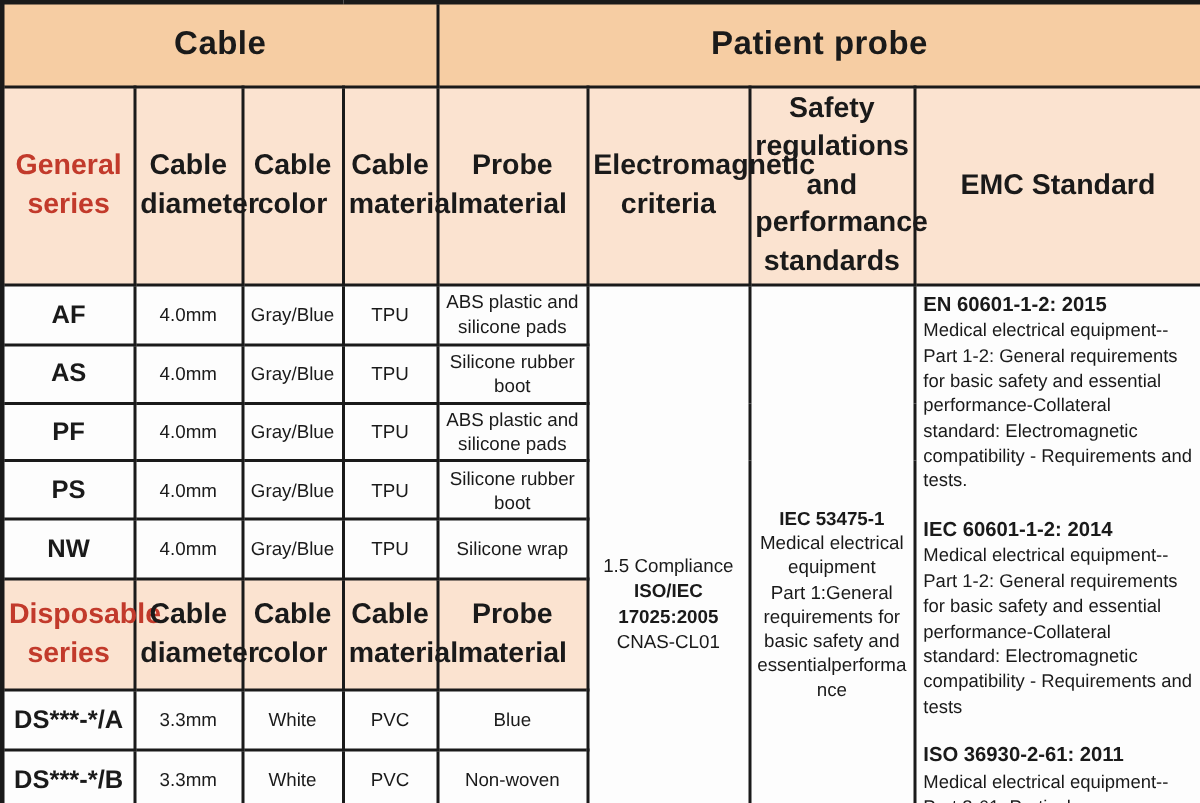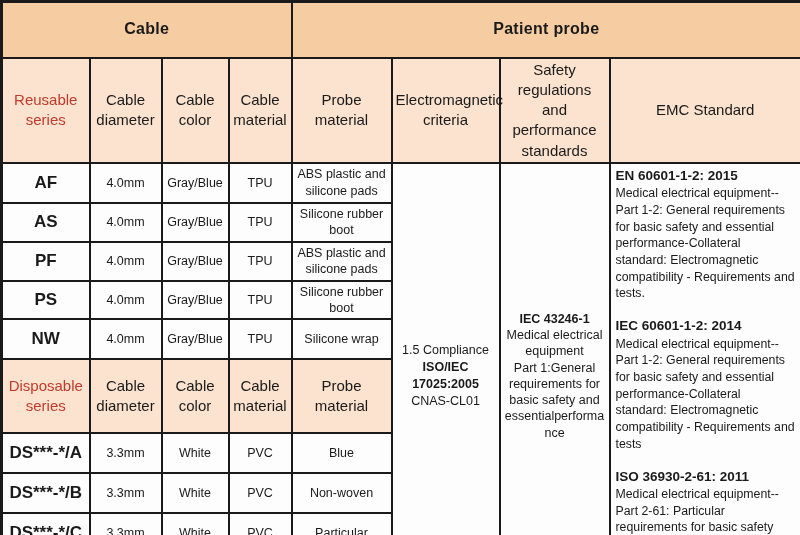--- a/index.html
+++ b/index.html
@@ -19,26 +19,26 @@
   }
   td{
     border:2px solid var(--border);
     background:var(--cell-bg);
     text-align:center;vertical-align:middle;
     padding:1px 3px;
     font-size:12.5px;line-height:1.3;
   }
   td.main-h{
     background:var(--header-bg);
-    font-size:16px;font-weight:bold;
+    font-size:22px;font-weight:bold;
     letter-spacing:.3px;
   }
   td.sub-h{
     background:var(--subheader-bg);
-    font-weight:normal;font-size:15px;line-height:1.35;
+    font-weight:bold;font-size:19px;line-height:1.35;
   }
   td.sub-h.series{color:var(--accent-red);}
   td.row-label{font-weight:bold;font-size:17px;}
   td.safety-cell{overflow-wrap:break-word;word-wrap:break-word;}
   .pre-line{white-space:pre-line;}
   .bold{font-weight:bold;}
   td.bio-cell div{line-height:1.35;}
   td.emc-cell{
     text-align:left;vertical-align:top;
     padding:3px 5px 2px 5px;
@@ -63,21 +63,21 @@
       <col style="width:192px">
   </colgroup>
 
   <tbody>
       <tr style="height:56px">
     <td class="main-h" colspan="4">Cable</td>
     <td class="main-h" colspan="4">Patient probe</td>
   </tr>
 
   <tr style="height:70px">
-    <td class="sub-h series">Reusable series</td>
+    <td class="sub-h series">General series</td>
     <td class="sub-h">Cable diameter</td>
     <td class="sub-h">Cable color</td>
     <td class="sub-h">Cable material</td>
     <td class="sub-h">Probe material</td>
     <td class="sub-h">Electromagnetic criteria</td>
     <td class="sub-h">Safety regulations and performance standards</td>
     <td class="sub-h">EMC Standard</td>
   </tr>
 
   <tr style="height:38px">
@@ -85,21 +85,21 @@
     <td>4.0mm</td>
     <td>Gray/Blue</td>
     <td>TPU</td>
     <td>ABS plastic and silicone pads</td>
     <td class="bio-cell" rowspan="10">
       <div>1.5 Compliance</div>
       <div class="bold">ISO/IEC 17025:2005</div>
       <div>CNAS-CL01</div>
     </td>
     <td class="safety-cell" rowspan="10">
-      <div class="bold">IEC 43246-1</div>
+      <div class="bold">IEC 53475-1</div>
       <div class="pre-line">Medical electrical equipment
 Part 1:General requirements for basic safety and essentialperformance</div>
     </td>
     <td class="emc-cell" rowspan="10">
       <div class="emc-block">
         <div class="emc-title">EN 60601-1-2: 2015</div>
         <div class="pre-line">Medical electrical equipment--Part 1-2: General requirements for basic safety and essential performance-Collateral standard: Electromagnetic compatibility - Requirements and tests.</div>
       </div>
       <div class="emc-block">
         <div class="emc-title">IEC 60601-1-2: 2014</div>

